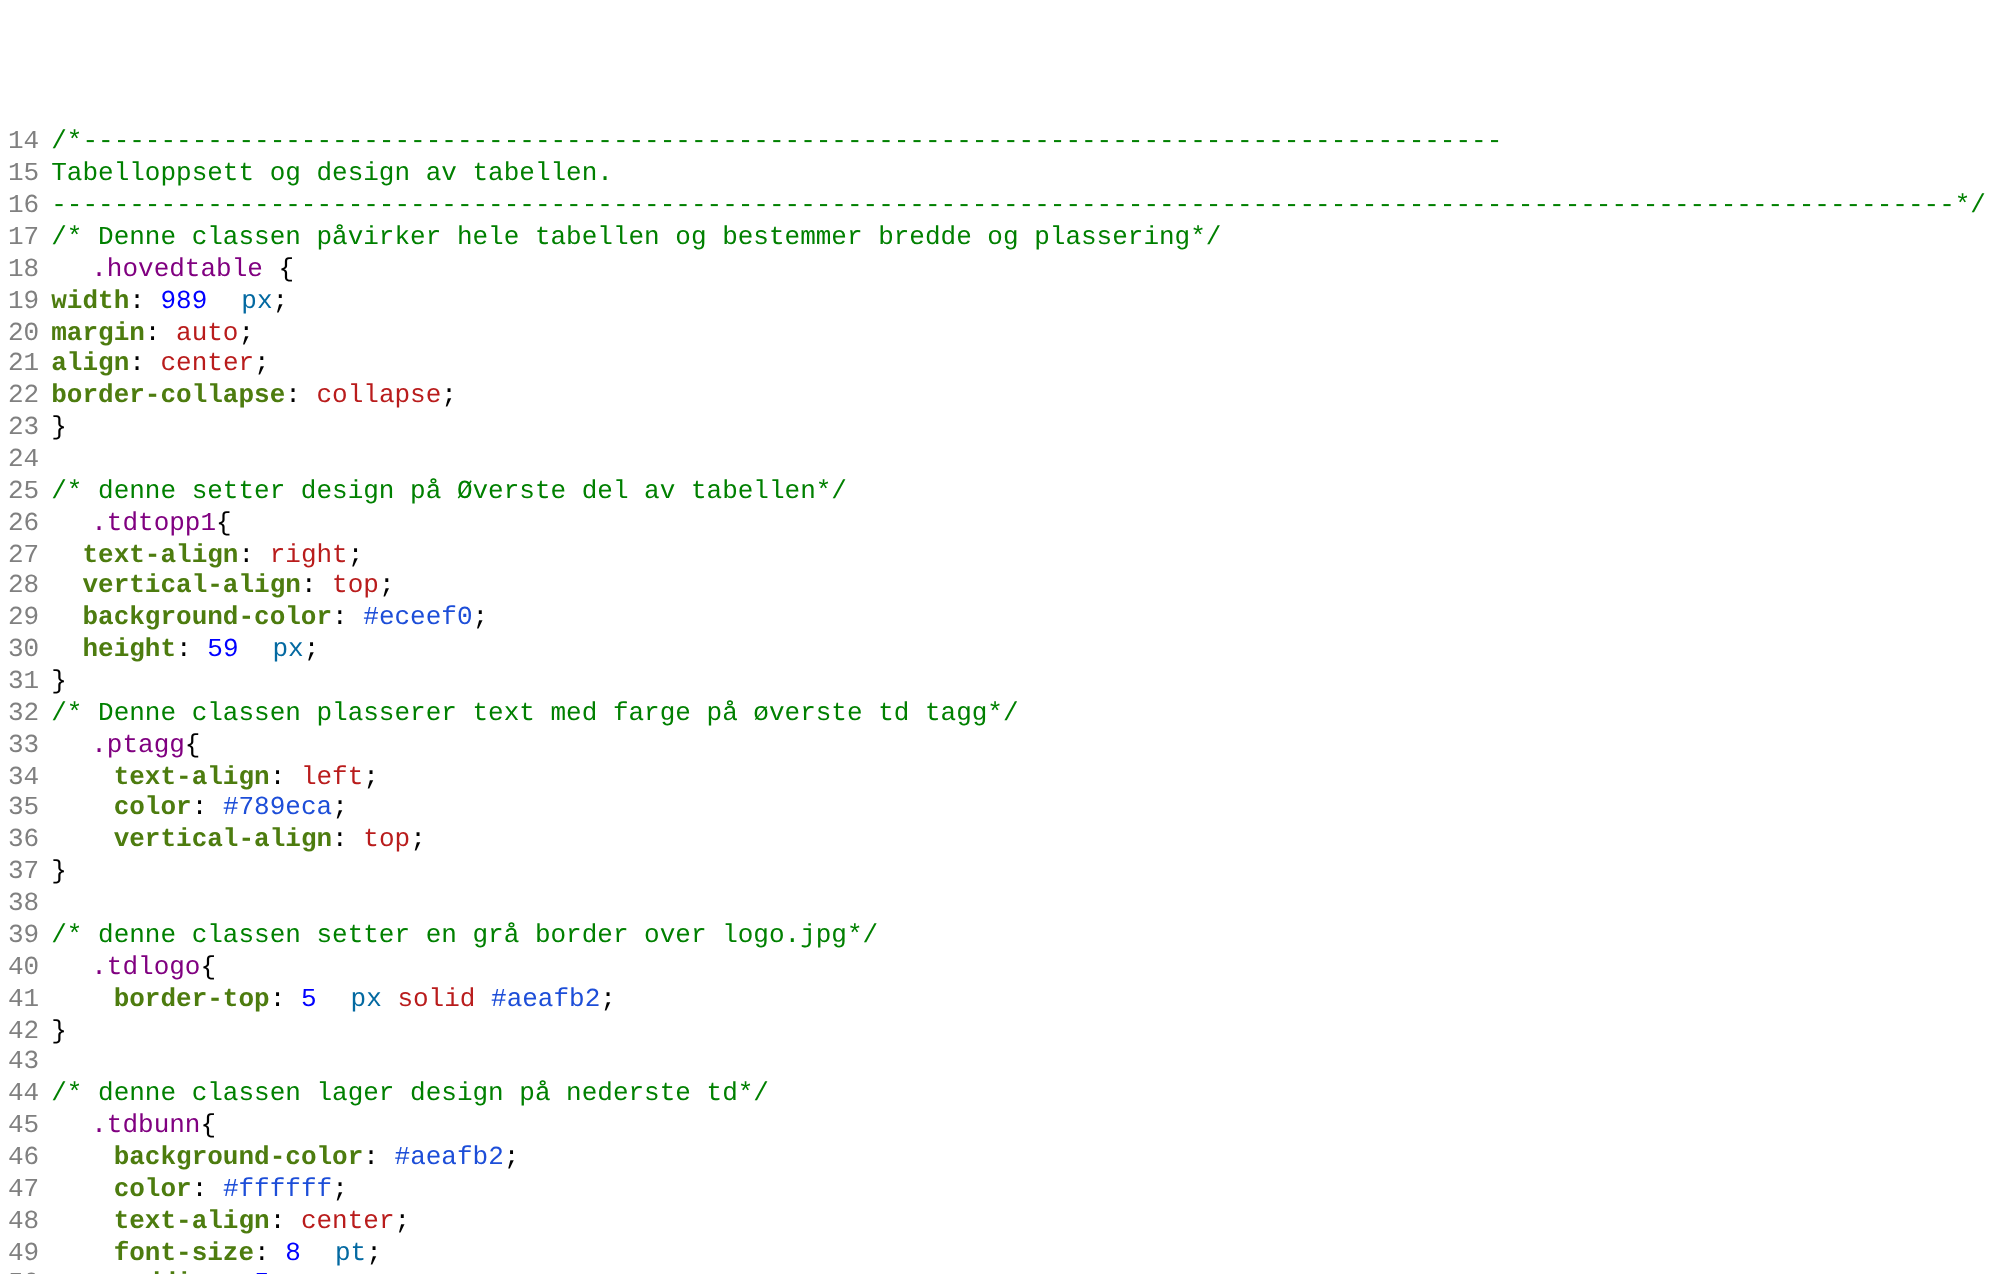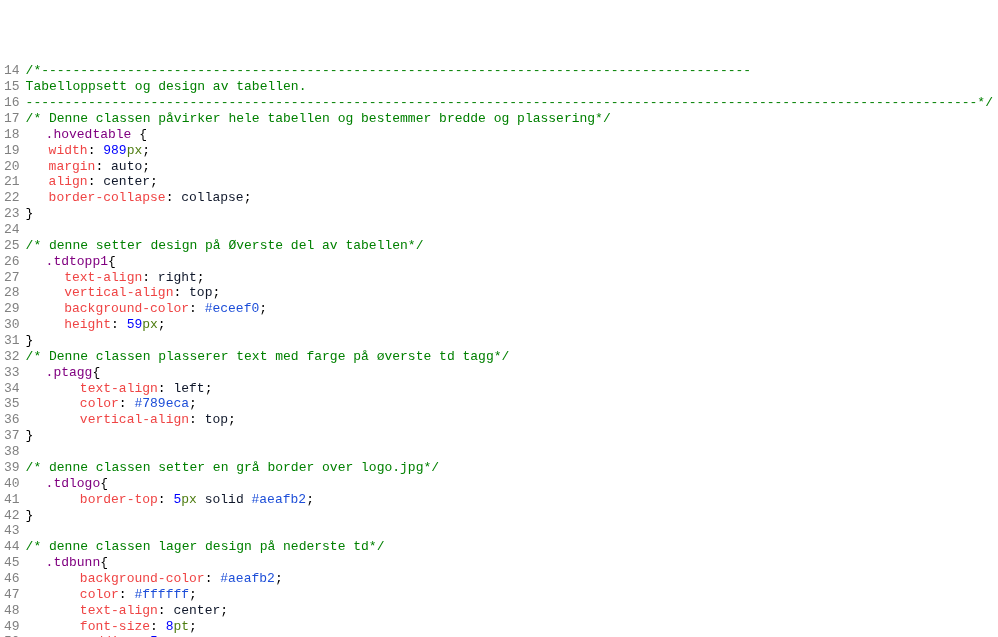--- a/index.html
+++ b/index.html
@@ -22,24 +22,24 @@
     flex-shrink: 0;
     min-width: 22px;
   }
   .code {
     flex: 1;
     padding-right: 8px;
   }
   .line { display: block; min-height: 1.22em; }
   .c  { color: #008000; }   
   .sel{ color: #800080; margin-left: 20px; }   
-  .pr { color: #ef4444; font-weight: normal; margin-left: 23px; } 
+  .pr { color: #4d7c0f; font-weight: bold; } 
   .num{ color: #0000ff; text-align: center; }   
-  .un { color: #4d7c0f; }   
-  .kw { color: #0f172a; }   
+  .un { color: #0369a1; margin-left: 17px; }   
+  .kw { color: #b91c1c; }   
   .hex{ color: #1d4ed8; }   
   .pn { color: #000000; }   
 </style>
 </head>
 <body>
 
 
 
 <div class="editor">
   <div class="gutter"><span class="line">14</span><span class="line">15</span><span class="line">16</span><span class="line">17</span><span class="line">18</span><span class="line">19</span><span class="line">20</span><span class="line">21</span><span class="line">22</span><span class="line">23</span><span class="line">24</span><span class="line">25</span><span class="line">26</span><span class="line">27</span><span class="line">28</span><span class="line">29</span><span class="line">30</span><span class="line">31</span><span class="line">32</span><span class="line">33</span><span class="line">34</span><span class="line">35</span><span class="line">36</span><span class="line">37</span><span class="line">38</span><span class="line">39</span><span class="line">40</span><span class="line">41</span><span class="line">42</span><span class="line">43</span><span class="line">44</span><span class="line">45</span><span class="line">46</span><span class="line">47</span><span class="line">48</span><span class="line">49</span><span class="line">50</span></div>

